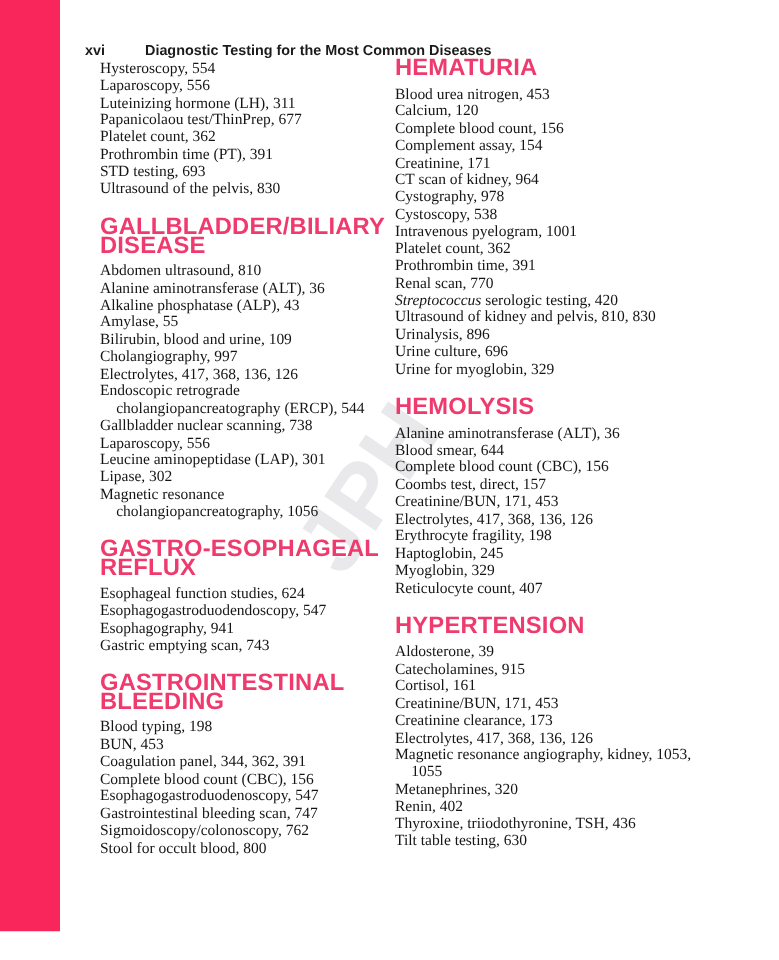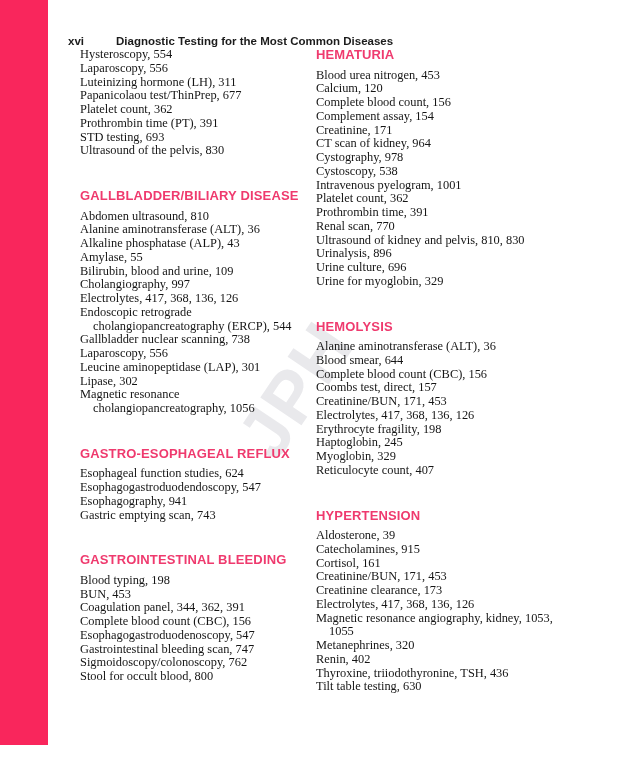--- a/index.html
+++ b/index.html
@@ -77,26 +77,26 @@
     width: 623px;
   }
   .col {
     position: absolute;
     top: 0;
   }
   .col-left  { left: 80px;  width: 230px; }
   .col-right { left: 316px; width: 248px; }
 
   .section { margin-bottom: 0; }
-  .section + .section { margin-top: 31px; }
+  .section + .section { margin-top: 17px; }
 
   .section-heading {
     font-family: "Liberation Sans", sans-serif;
     font-weight: bold;
-    font-size: 13px;
+    font-size: 19px;
     letter-spacing: 0.15px;
     color: #ef3a6e;
     line-height: 14.5px;
     margin: 0 0 6px 0;
   }
   .entry-list {
     list-style: none;
     margin: 0;
     padding: 0;
   }
@@ -192,20 +192,21 @@
               <li class="entry">Complete blood count, 156</li>
               <li class="entry">Complement assay, 154</li>
               <li class="entry">Creatinine, 171</li>
               <li class="entry">CT scan of kidney, 964</li>
               <li class="entry">Cystography, 978</li>
               <li class="entry">Cystoscopy, 538</li>
               <li class="entry">Intravenous pyelogram, 1001</li>
               <li class="entry">Platelet count, 362</li>
               <li class="entry">Prothrombin time, 391</li>
               <li class="entry">Renal scan, 770</li>
+              <li class="entry"><i>Streptococcus</i> serologic testing, 420</li>
               <li class="entry">Ultrasound of kidney and pelvis, 810, 830</li>
               <li class="entry">Urinalysis, 896</li>
               <li class="entry">Urine culture, 696</li>
               <li class="entry">Urine for myoglobin, 329</li>
             </ul>
           </div>
           <div class="section">
             <div class="section-heading">HEMOLYSIS</div>
             <ul class="entry-list">
               <li class="entry">Alanine aminotransferase (ALT), 36</li>

